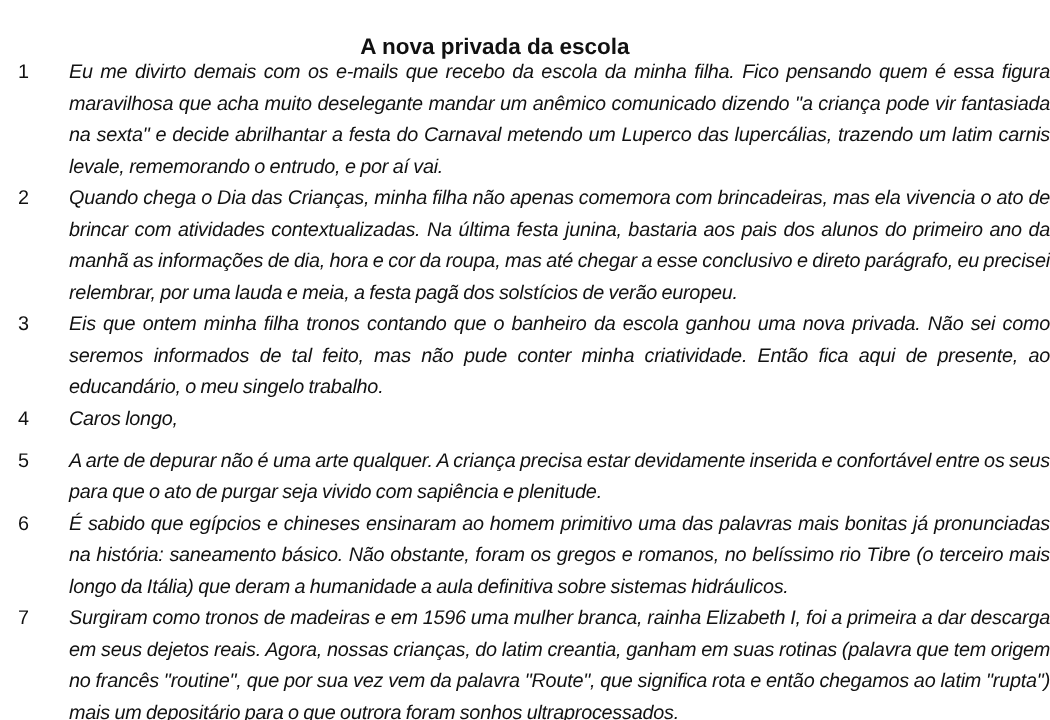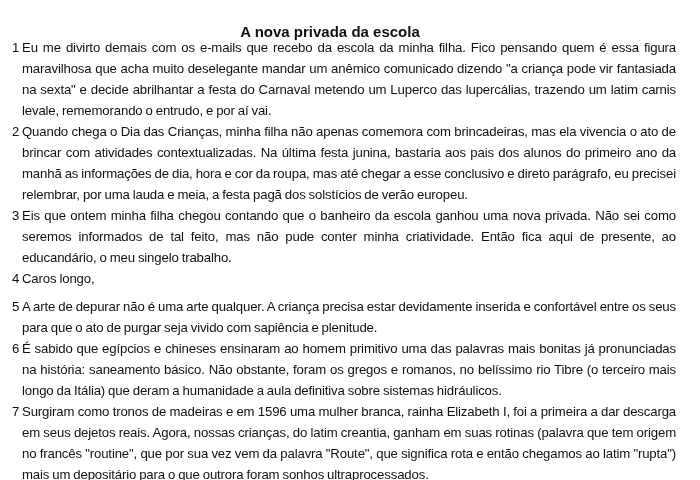--- a/index.html
+++ b/index.html
@@ -14,43 +14,43 @@
     text-align: center; font-weight: bold; font-size: 15px; line-height: 20px; margin-top: 15px;
   }
   .para {
     position: absolute; left: 0; width: 700px;
     font-size: 13.2px; line-height: 21px;
   }
   .num {
     position: absolute; left: 12px; top: 0; width: 14px; text-align: left;
   }
   .txt {
-    position: absolute; left: 22px; width: 654px; top: 0;
-    text-align: justify; letter-spacing: -0.15px; word-spacing: -0.5px;
+    position: absolute; left: 46px; width: 654px; top: 0;
+    text-align: justify; letter-spacing: -0.15px; word-spacing: -0.5px; font-style: italic;
   }
 </style>
 </head>
 <body>
 
 <div class="doc">
   <div class="title">A nova privada da escola</div>
 
   <div class="para" style="top:37px;">
     <span class="num">1</span>
     <div class="txt">Eu me divirto demais com os e-mails que recebo da escola da minha filha. Fico pensando quem é essa figura maravilhosa que acha muito deselegante mandar um anêmico comunicado dizendo "a criança pode vir fantasiada na sexta" e decide abrilhantar a festa do Carnaval metendo um Luperco das lupercálias, trazendo um latim carnis levale, rememorando o entrudo, e por aí vai.</div>
   </div>
 
   <div class="para" style="top:121px;">
     <span class="num">2</span>
     <div class="txt">Quando chega o Dia das Crianças, minha filha não apenas comemora com brincadeiras, mas ela vivencia o ato de brincar com atividades contextualizadas. Na última festa junina, bastaria aos pais dos alunos do primeiro ano da manhã as informações de dia, hora e cor da roupa, mas até chegar a esse conclusivo e direto parágrafo, eu precisei relembrar, por uma lauda e meia, a festa pagã dos solstícios de verão europeu.</div>
   </div>
 
   <div class="para" style="top:205px;">
     <span class="num">3</span>
-    <div class="txt">Eis que ontem minha filha chegou contando que o banheiro da escola ganhou uma nova privada. Não sei como seremos informados de tal feito, mas não pude conter minha criatividade. Então fica aqui de presente, ao educandário, o meu singelo trabalho.</div>
+    <div class="txt">Eis que ontem minha filha tronos contando que o banheiro da escola ganhou uma nova privada. Não sei como seremos informados de tal feito, mas não pude conter minha criatividade. Então fica aqui de presente, ao educandário, o meu singelo trabalho.</div>
   </div>
 
   <div class="para" style="top:268px;">
     <span class="num">4</span>
     <div class="txt">Caros longo,</div>
   </div>
 
   <div class="para" style="top:296px;">
     <span class="num">5</span>
     <div class="txt">A arte de depurar não é uma arte qualquer. A criança precisa estar devidamente inserida e confortável entre os seus para que o ato de purgar seja vivido com sapiência e plenitude.</div>

